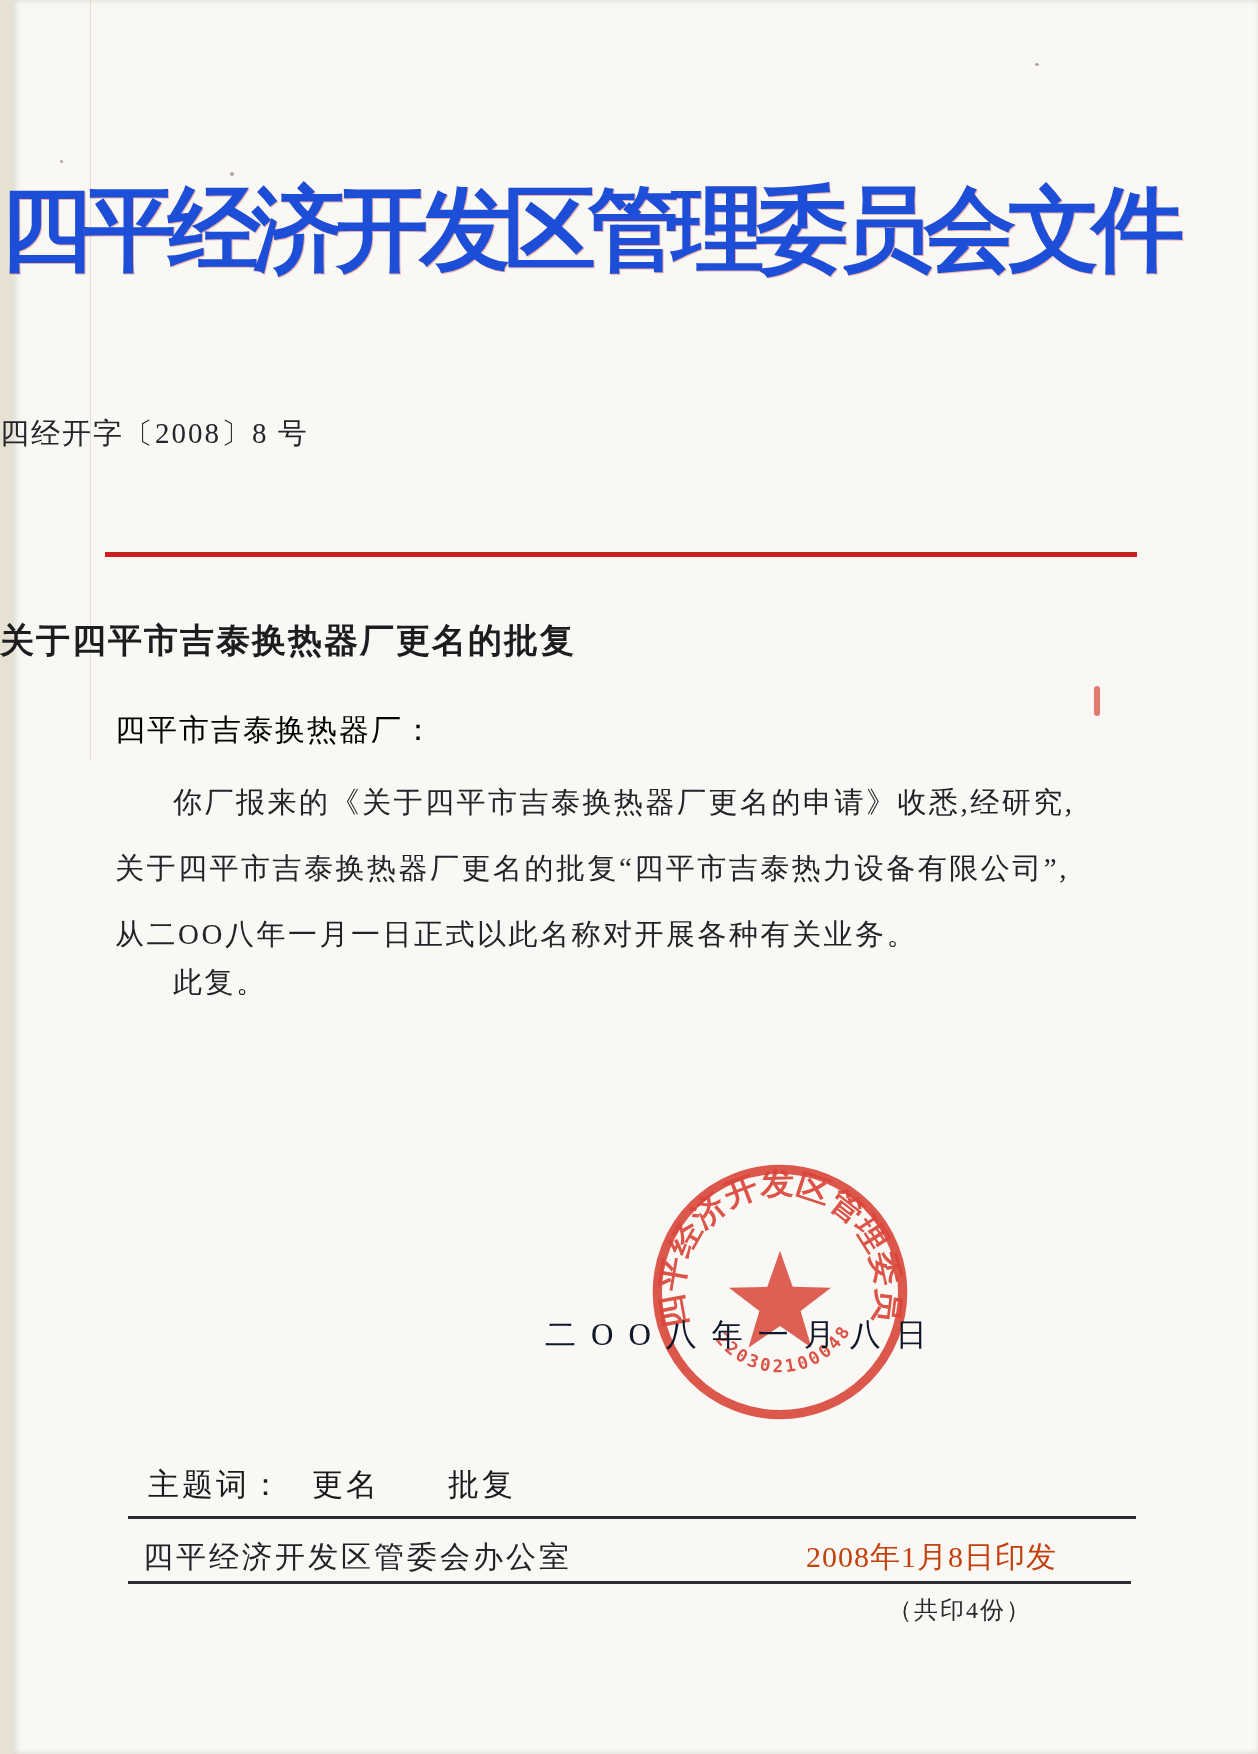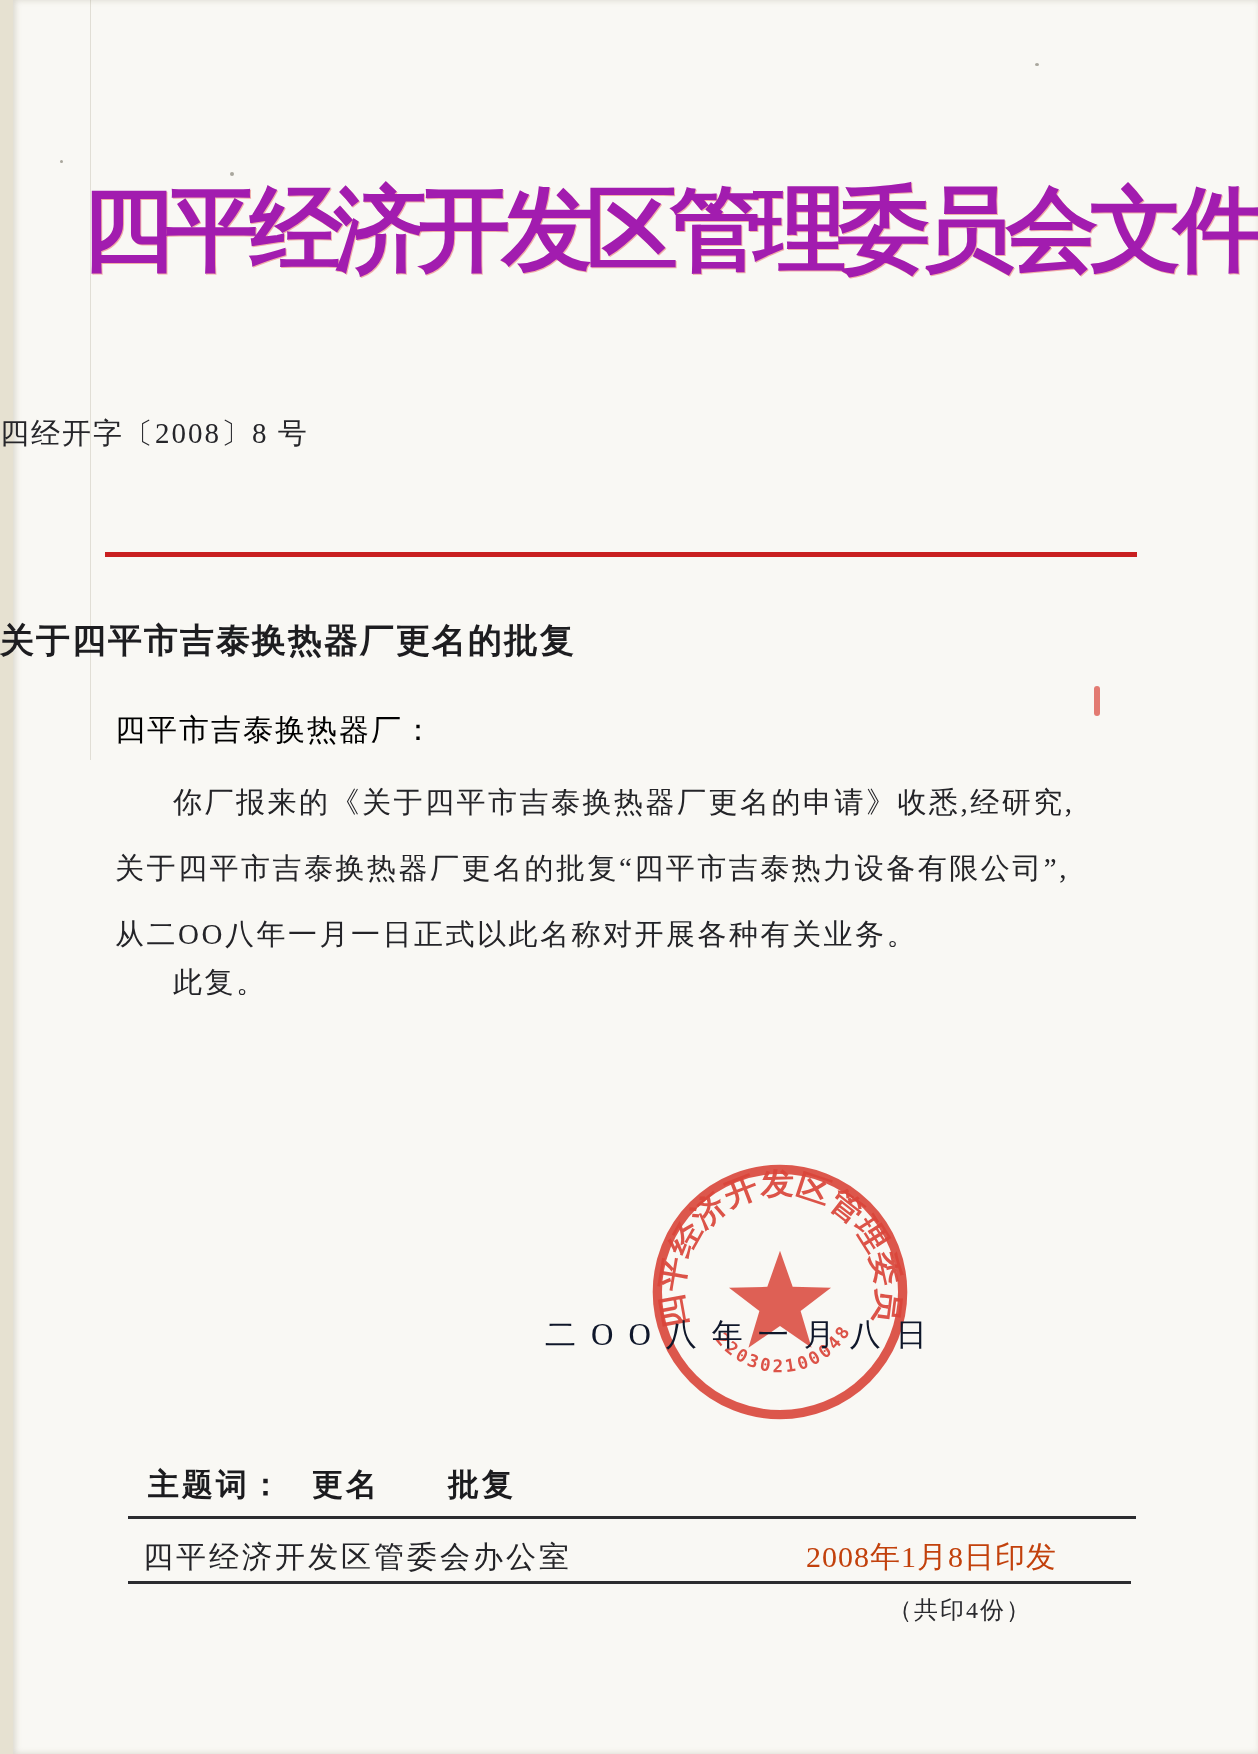--- a/index.html
+++ b/index.html
@@ -18,26 +18,26 @@
   .seam {
     position: absolute; left: 90px; top: 0; width: 1px; height: 760px;
     background: rgba(140,130,105,0.22);
   }
   .edge-mark-red {
     position: absolute; left: 1094px; top: 686px; width: 6px; height: 30px;
     background: rgba(215,55,45,0.65); border-radius: 3px;
   }
   .header-title {
     position: absolute; left: 0; right: 0; top: 168px;
-    text-align: right;
+    text-align: left;
     font-family: "Liberation Serif", "DejaVu Serif", serif;
     font-weight: bold;
     font-size: 92px;
     letter-spacing: -8px;
-    color: #a21caf;
+    color: #1d4ed8;
     white-space: nowrap;
     text-shadow: 1px 1px 0 rgba(224,35,24,0.35);
   }
   .doc-number {
     position: absolute; left: 0; right: 0; top: 414px;
     font-size: 29px; color: #26262a; letter-spacing: 2px;
   }
   .red-rule {
     position: absolute; left: 105px; top: 552px; width: 1032px; height: 5px;
     background: #c92020;
@@ -65,21 +65,21 @@
     z-index: 3;
     margin-top: 17px;
   }
   .seal {
     position: absolute; left: 646px; top: 1158px; width: 268px; height: 268px;
     z-index: 2; opacity: 0.92; mix-blend-mode: multiply;
   }
   .keywords-row {
     position: absolute; left: 148px; top: 1464px;
     font-family: "Liberation Sans", "DejaVu Sans", sans-serif;
-    font-weight: bold; font-size: 31px; color: #1b1b1e; letter-spacing: 3px;
+    font-weight: normal; font-size: 31px; color: #1b1b1e; letter-spacing: 3px;
   }
   .keywords-row .kw-value { margin-left: 28px; }
   .footer-rule { position: absolute; left: 128px; width: 1008px; height: 3px; background: #2c2c30; }
   .rule-a { top: 1516px; }
   .rule-b { top: 1581px; width: 1003px; }
   .footer-left {
     position: absolute; left: 143px; top: 1537px;
     font-size: 30px; color: #242428; letter-spacing: 3px;
   }
   .footer-right {

